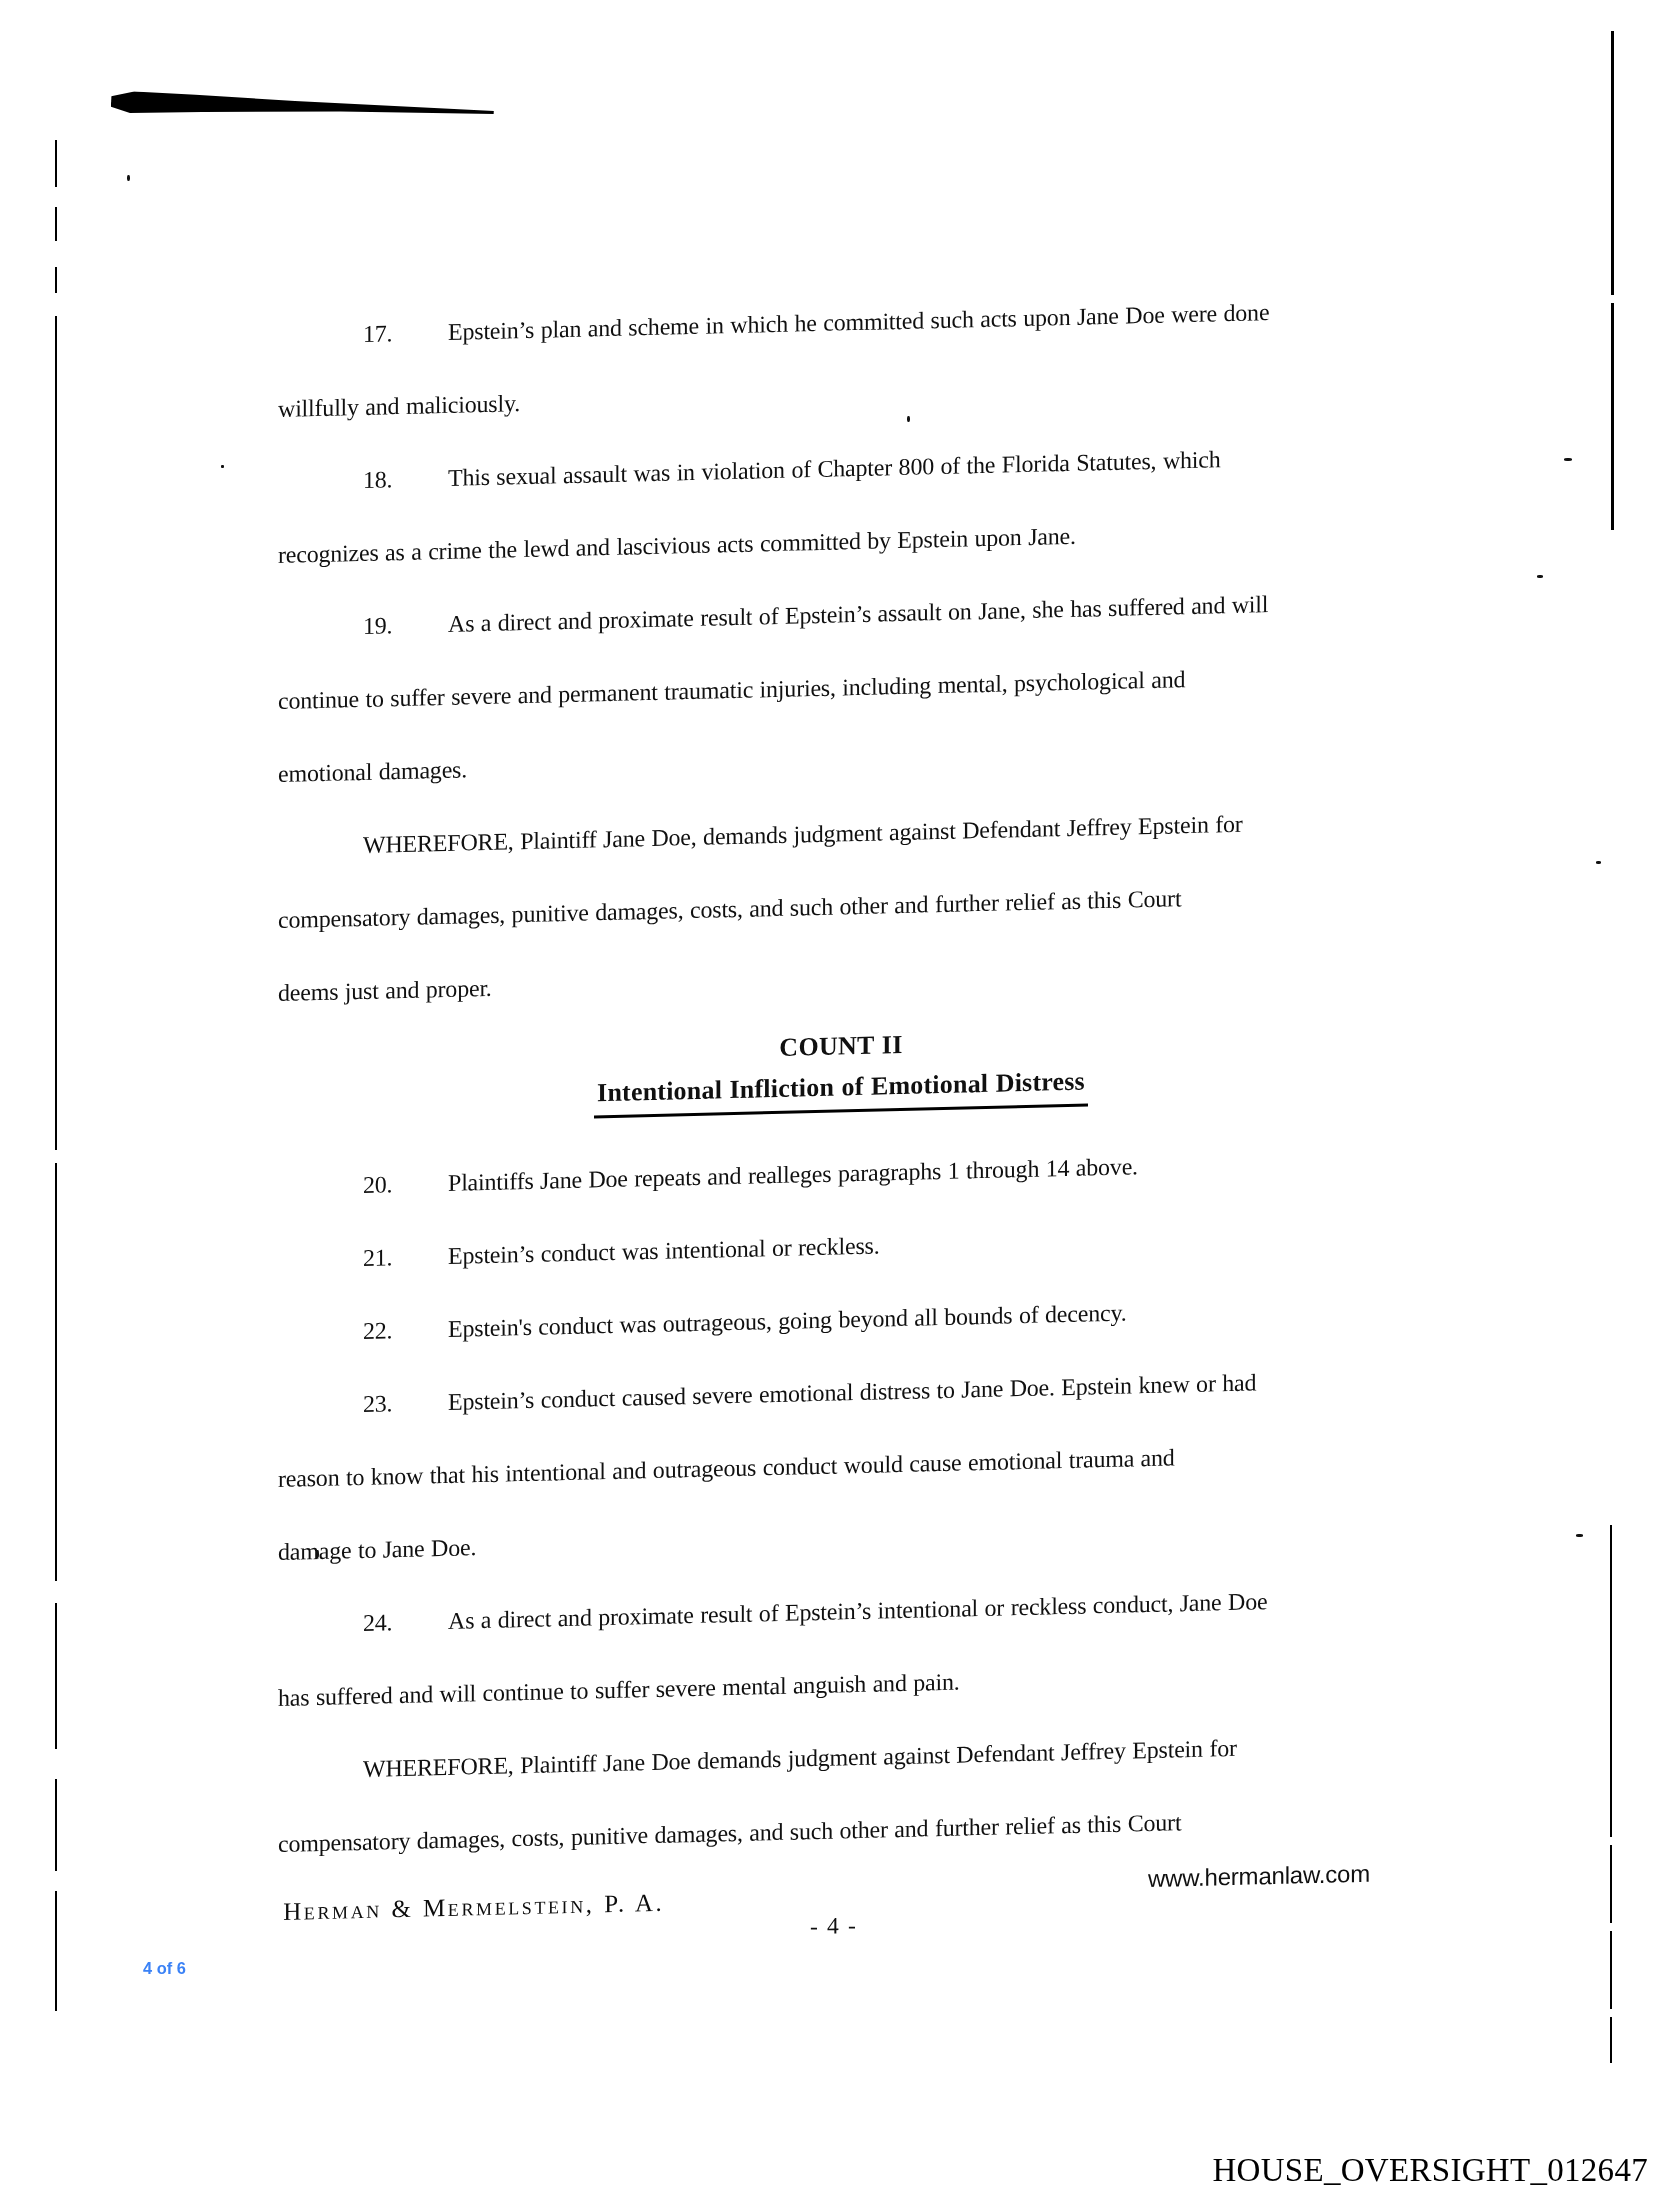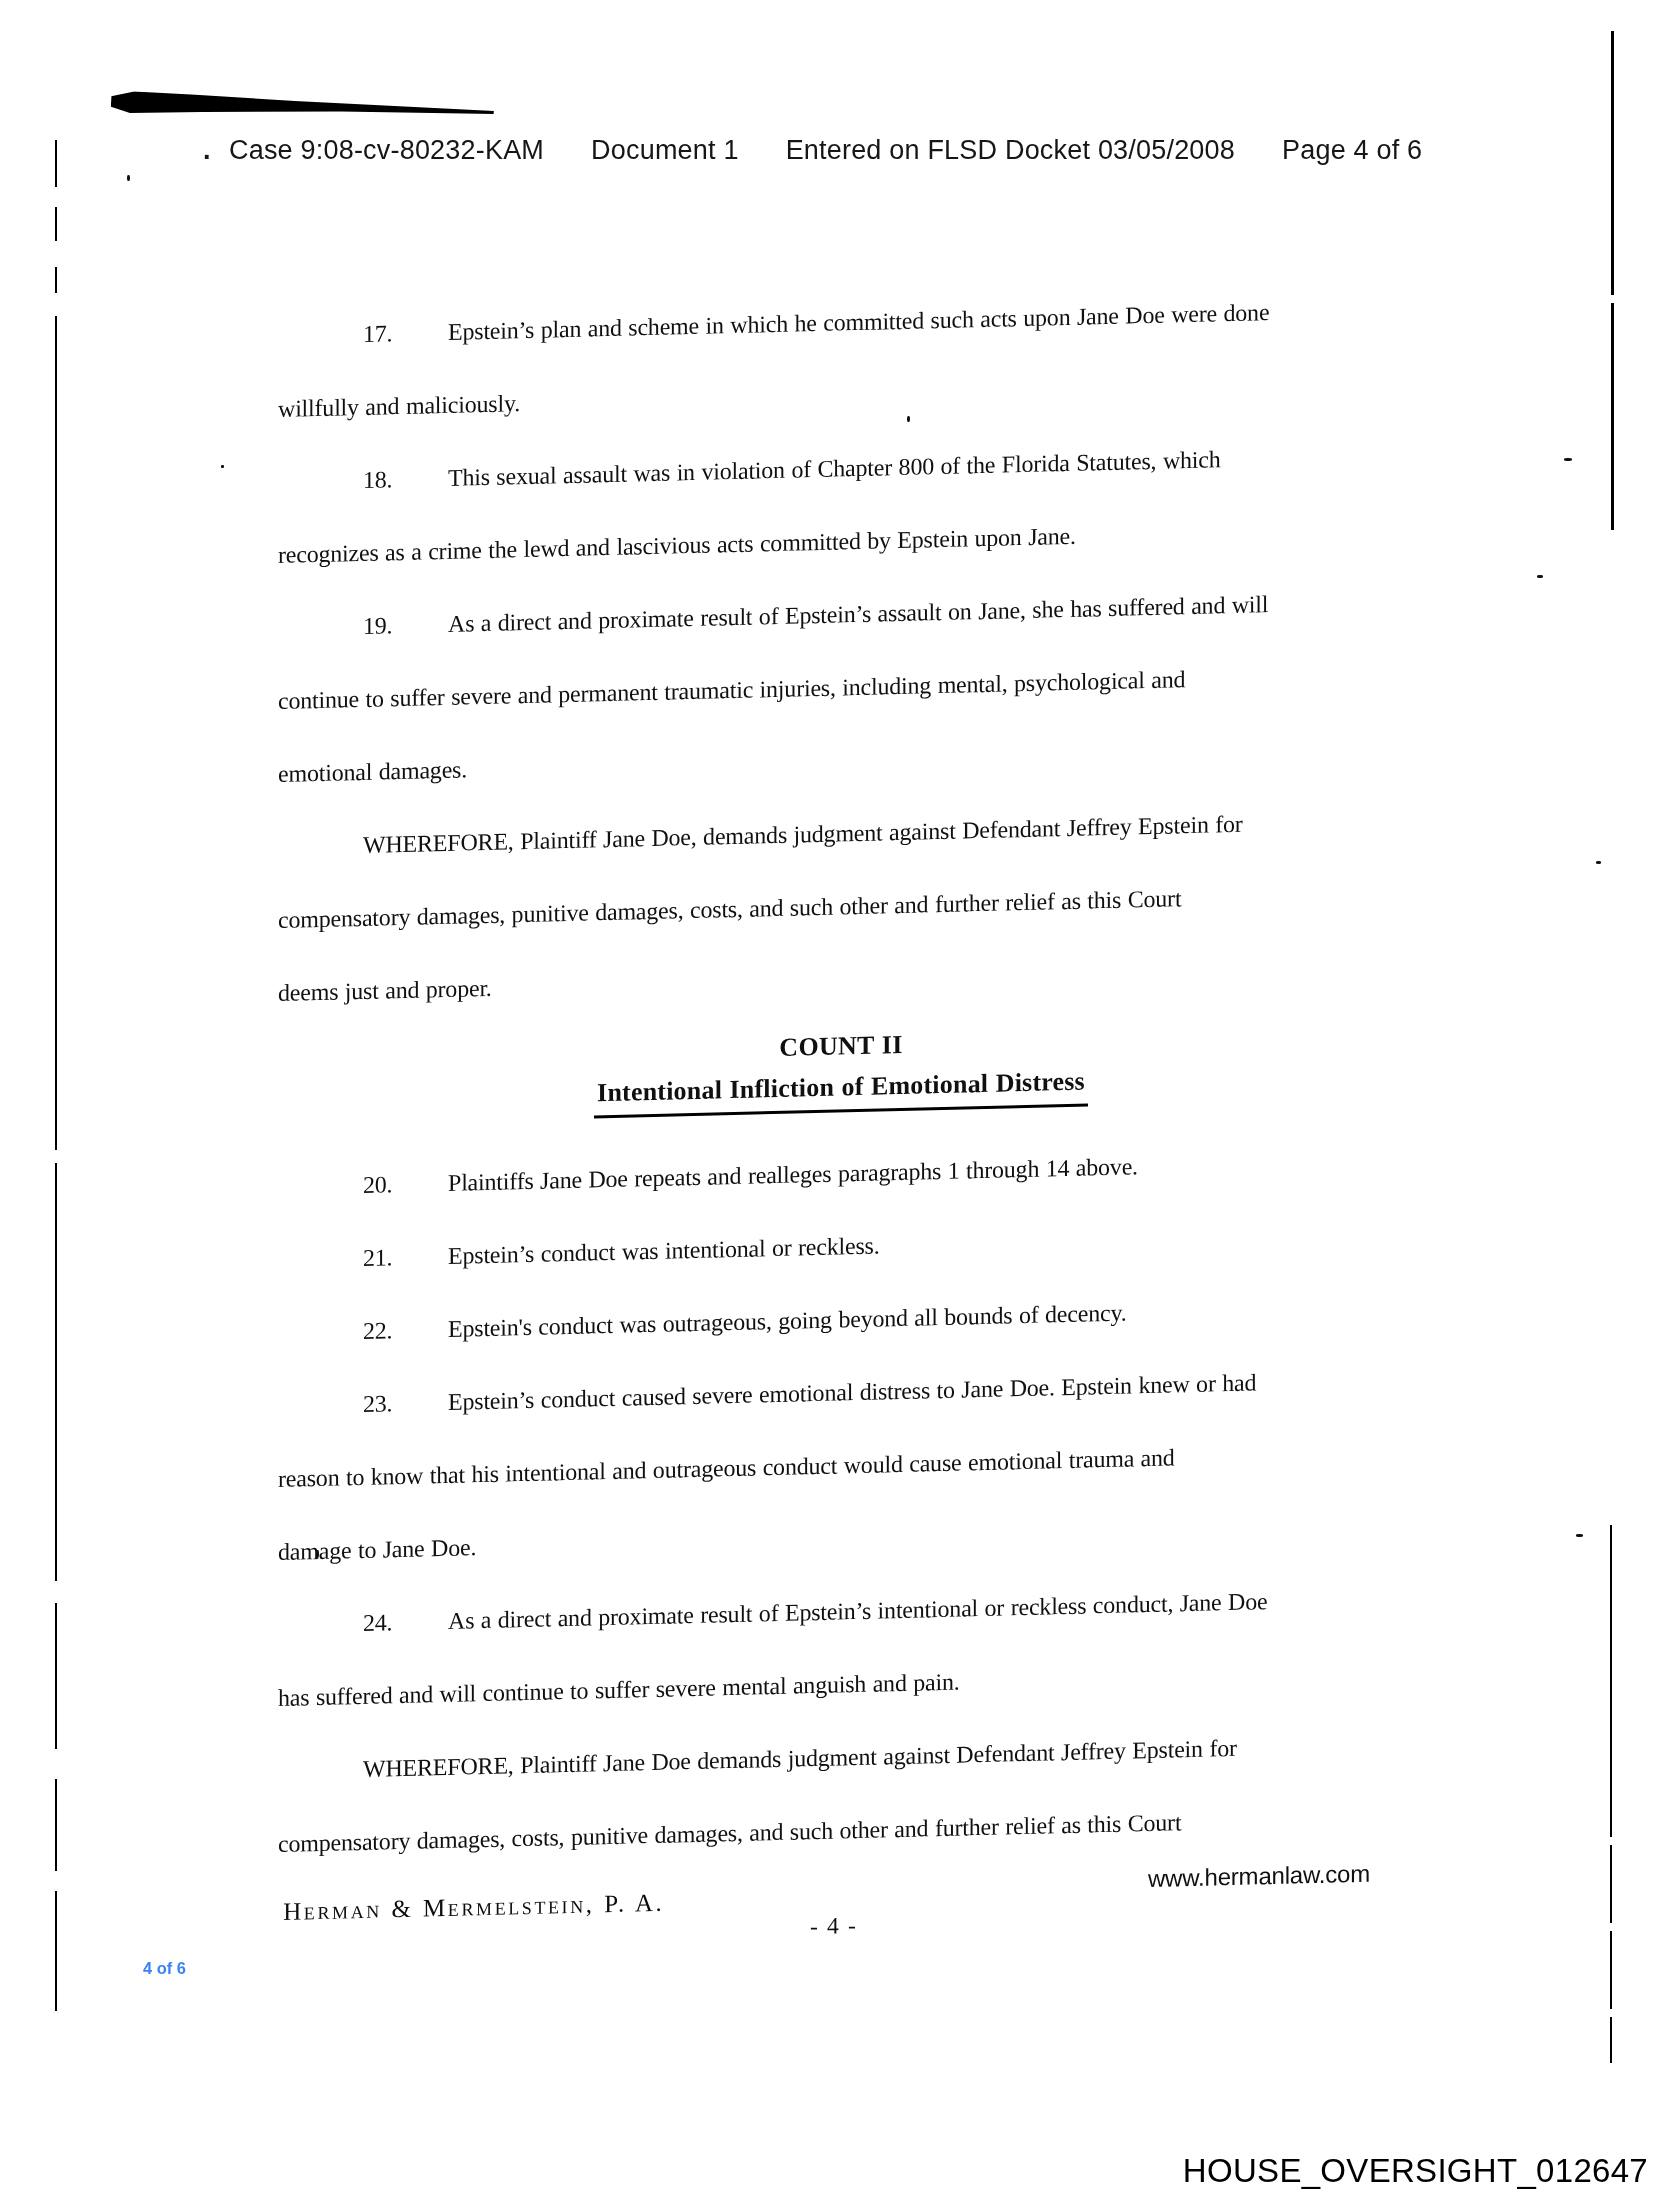--- a/index.html
+++ b/index.html
@@ -75,21 +75,21 @@
     font-family:"Liberation Sans", sans-serif; font-size:24px;
   }
 
   
   .sheet-counter {
     position:absolute; left:143px; top:1959px;
     font-family:"Liberation Sans", sans-serif; font-size:16.4px; font-weight:bold; color:#3b82f6;
   }
   .bates-stamp {
     position:absolute; right:21px; top:2152px;
-    font-family:Liberation Sans, sans-serif; font-size:33px; color:#000; letter-spacing:0.3px;
+    font-family:Liberation Serif, serif; font-size:33px; color:#000; letter-spacing:0.3px;
   }
 </style>
 </head>
 <body>
 
 <div class="page">
 
   <div>
     <div class="smudge"></div>
     <div class="scan-line-left"></div>
@@ -98,23 +98,20 @@
     <div class="speck" style="left:127px; top:175px; width:3.3px; height:5.9px;"></div>
     <div class="speck" style="left:907px; top:416px; width:3.3px; height:5.9px;"></div>
     <div class="speck" style="left:1564px; top:458px; width:7.9px; height:2.6px;"></div>
     <div class="speck" style="left:1537px; top:575px; width:5.9px; height:2.6px;"></div>
     <div class="speck" style="left:1596px; top:861px; width:5.2px; height:2.6px;"></div>
     <div class="speck" style="left:221px; top:465px; width:2.6px; height:2.6px;"></div>
     <div class="speck" style="left:1576px; top:1534px; width:6.5px; height:2.6px;"></div>
     <div class="speck" style="left:316px; top:1550px; width:2.6px; height:7.9px;"></div>
   </div>
 
-  <div class="docket-header">
-    <span class="lead-dot">.</span><span class="seg">Case 9:08-cv-80232-KAM</span><span class="seg">Document 1</span><span class="seg">Entered on FLSD Docket 03/05/2008</span><span>Page 4 of 6</span>
-  </div>
 
   <div class="scan-content">
 
     <div class="para">
       <div class="line first"><span class="pnum">17.</span><span>Epstein’s plan and scheme in which he committed such acts upon Jane Doe were done</span></div>
       <div class="line">willfully and maliciously.</div>
     </div>
 
     <div class="para">
       <div class="line first"><span class="pnum">18.</span><span>This sexual assault was in violation of Chapter 800 of the Florida Statutes, which</span></div>

